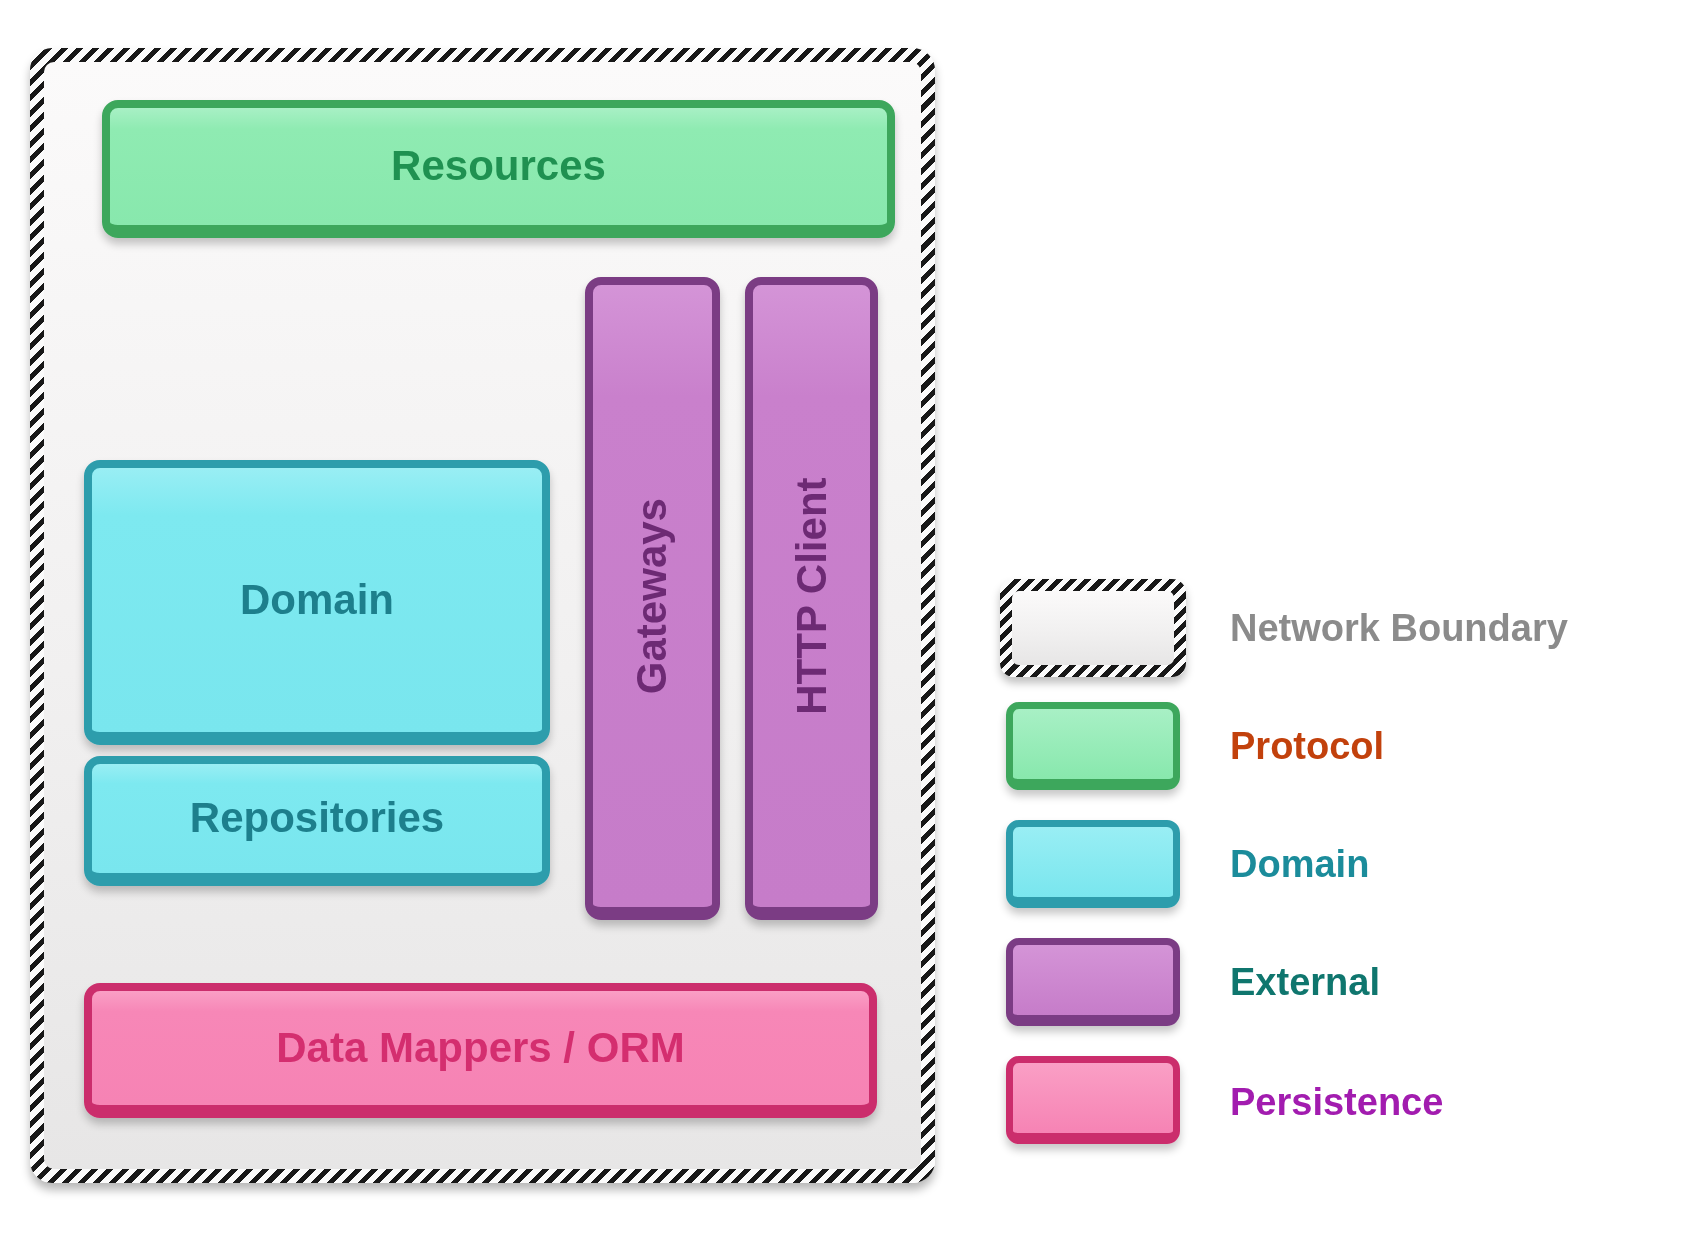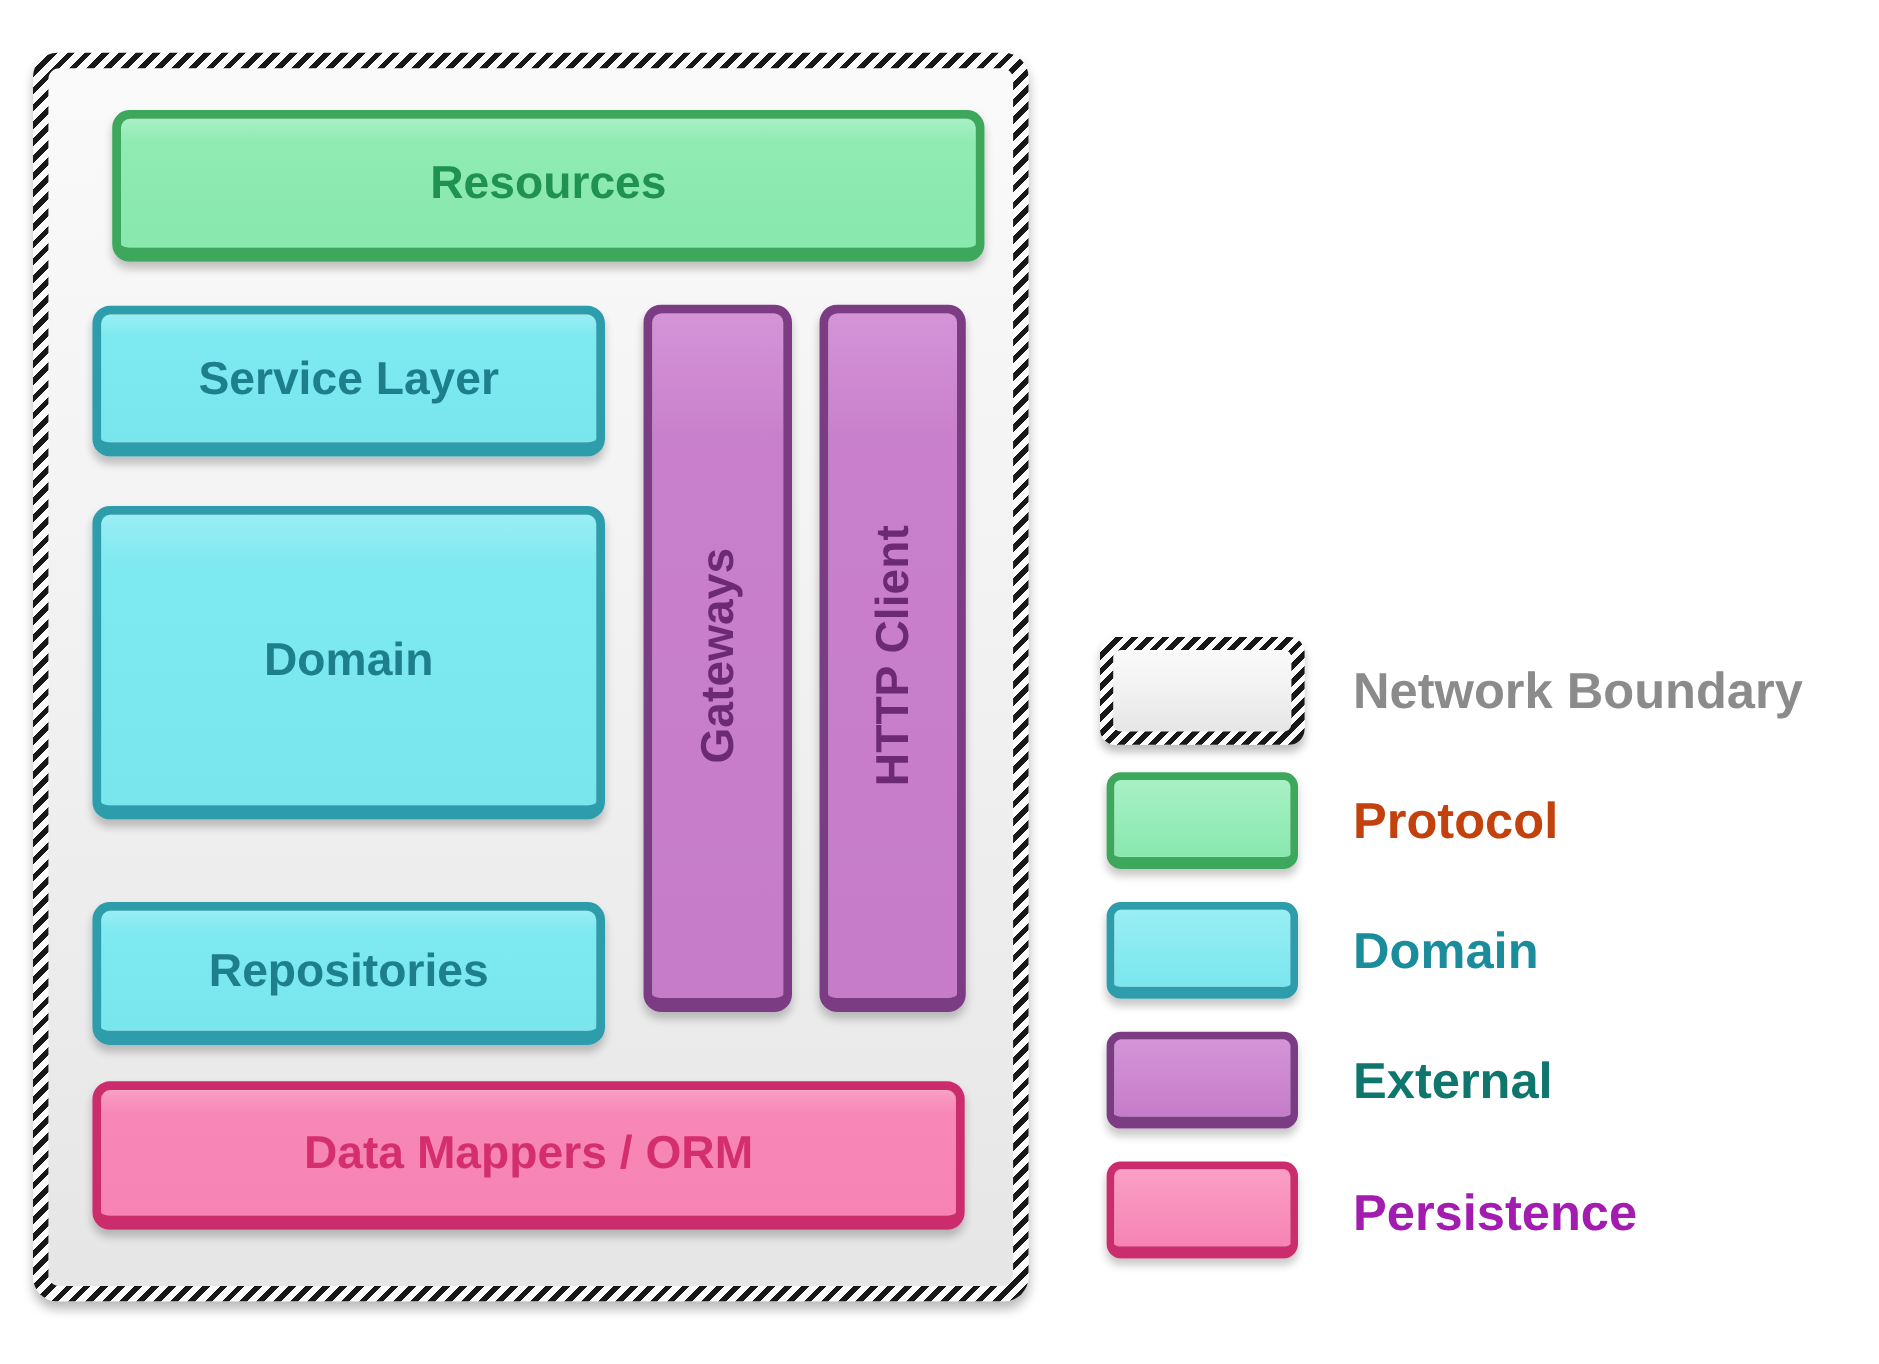--- a/index.html
+++ b/index.html
@@ -51,45 +51,42 @@
   }
   .legend-swatch.colored{border-width:7px;border-style:solid;border-bottom-width:11px;}
   .legend-hatch{
     position:absolute;
     background:repeating-linear-gradient(135deg,#181818 0 5px,#fbfbfb 5px 10px);
     border-radius:14px;box-shadow:0 6px 8px rgba(0,0,0,.25);
   }
   .legend-hatch .hatch-fill{inset:12px;border-radius:7px;}
   .legend-label{
     position:absolute;left:1230px;height:60px;line-height:60px;
-    font-size:46px;white-space:nowrap;
+    font-size:38px;white-space:nowrap;
   }
 </style>
 </head>
 <body>
 
 <div class="canvas">
 
   <div class="hatch" style="left:30px;top:48px;width:905px;height:1135px;">
     <div class="hatch-fill"></div>
   </div>
 
   <div class="node protocol" style="left:84px;top:100px;width:793px;height:138px;">
     <span>Resources</span>
   </div>
 
-  <div class="node domainc" style="left:84px;top:278px;width:466px;height:137px;">
-    <span>Service Layer</span>
-  </div>
 
   <div class="node domainc" style="left:84px;top:460px;width:466px;height:285px;">
     <span>Domain</span>
   </div>
 
-  <div class="node domainc" style="left:84px;top:820px;width:466px;height:130px;">
+  <div class="node domainc" style="left:84px;top:756px;width:466px;height:130px;">
     <span>Repositories</span>
   </div>
 
   <div class="node external" style="left:585px;top:277px;width:135px;height:643px;">
     <span class="vlabel">Gateways</span>
   </div>
 
   <div class="node external" style="left:745px;top:277px;width:133px;height:643px;">
     <span class="vlabel">HTTP Client</span>
   </div>

